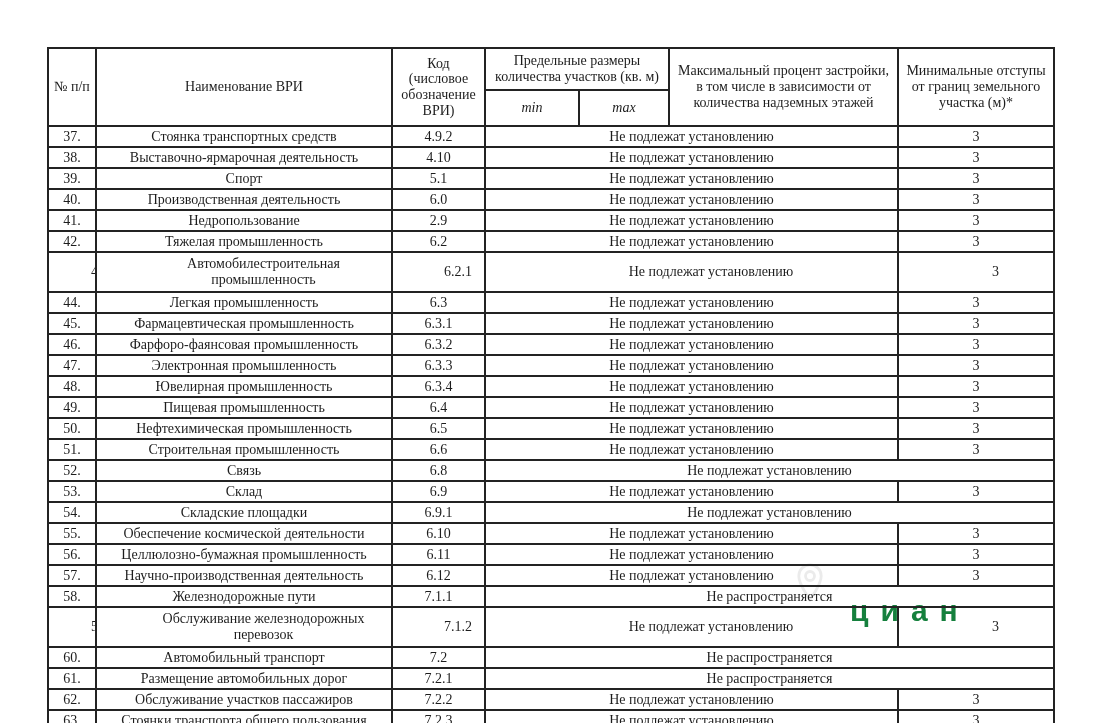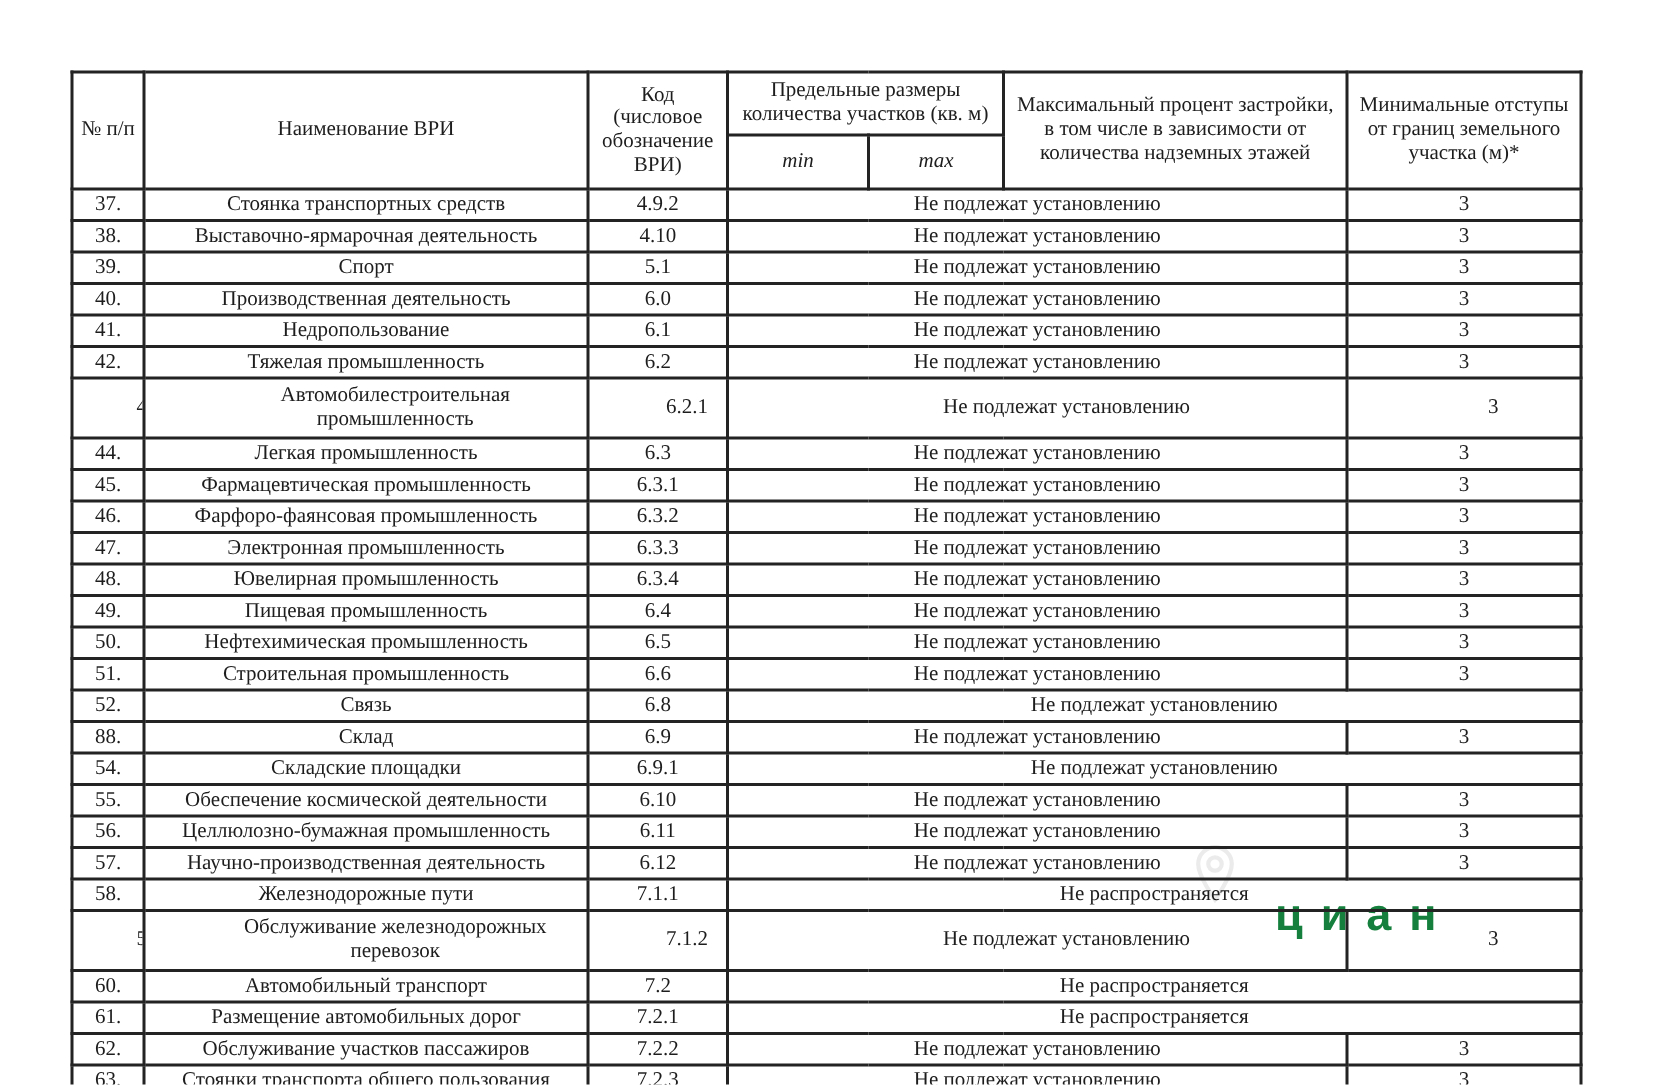--- a/index.html
+++ b/index.html
@@ -131,21 +131,21 @@
         <tr>
           <td>40.</td>
           <td>Производственная деятельность</td>
           <td>6.0</td>
           <td colspan="3">Не подлежат установлению</td>
           <td>3</td>
         </tr>
         <tr>
           <td>41.</td>
           <td>Недропользование</td>
-          <td>6.1</td>
+          <td>2.9</td>
           <td colspan="3">Не подлежат установлению</td>
           <td>3</td>
         </tr>
         <tr>
           <td>42.</td>
           <td>Тяжелая промышленность</td>
           <td>6.2</td>
           <td colspan="3">Не подлежат установлению</td>
           <td>3</td>
         </tr>
@@ -212,21 +212,21 @@
           <td colspan="3">Не подлежат установлению</td>
           <td>3</td>
         </tr>
         <tr>
           <td>52.</td>
           <td>Связь</td>
           <td>6.8</td>
           <td colspan="4">Не подлежат установлению</td>
         </tr>
         <tr>
-          <td>88.</td>
+          <td>53.</td>
           <td>Склад</td>
           <td>6.9</td>
           <td colspan="3">Не подлежат установлению</td>
           <td>3</td>
         </tr>
         <tr>
           <td>54.</td>
           <td>Складские площадки</td>
           <td>6.9.1</td>
           <td colspan="4">Не подлежат установлению</td>

